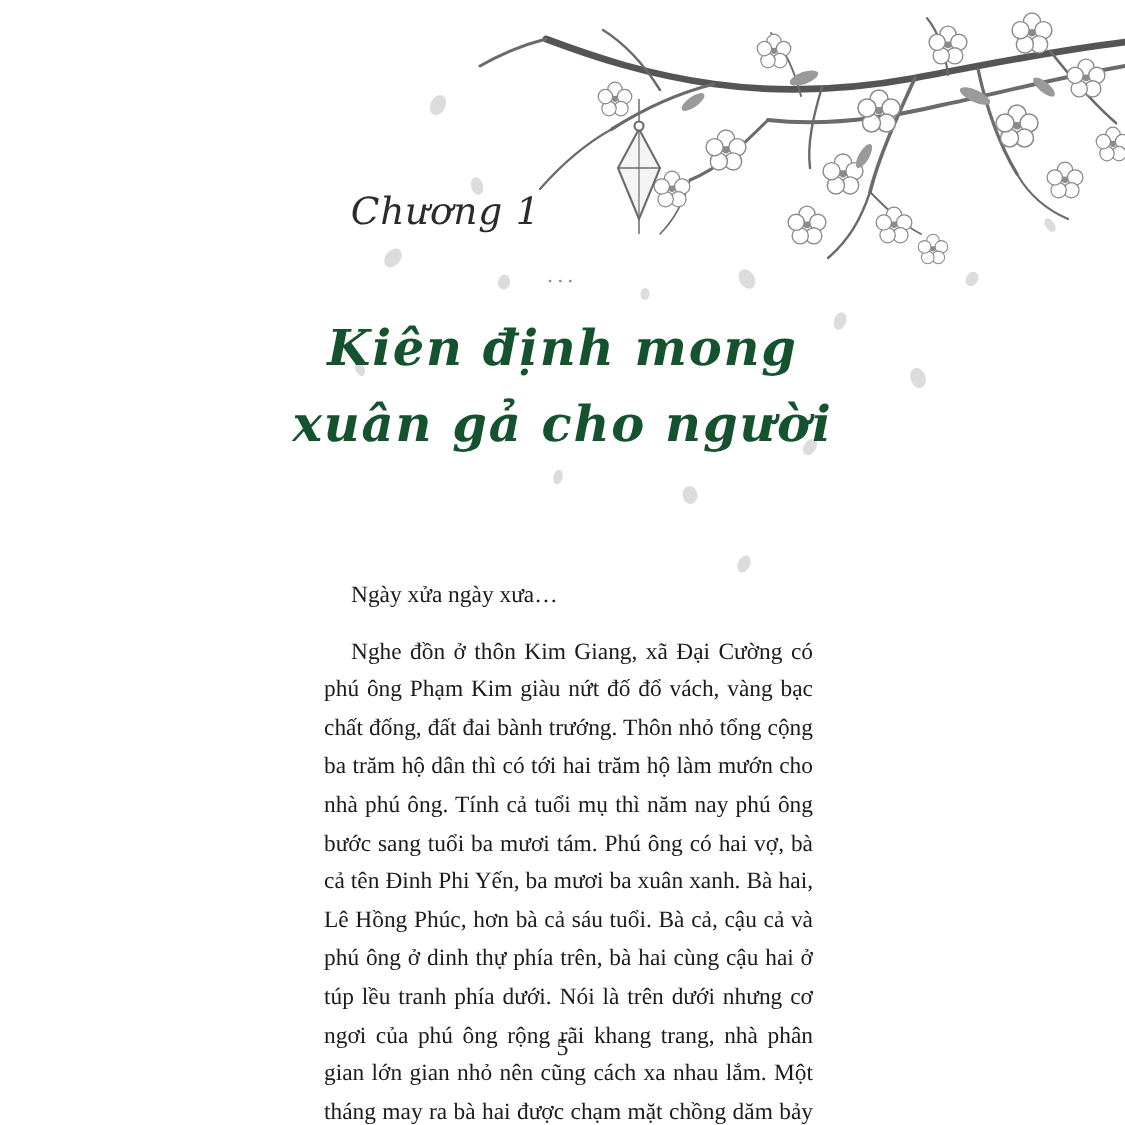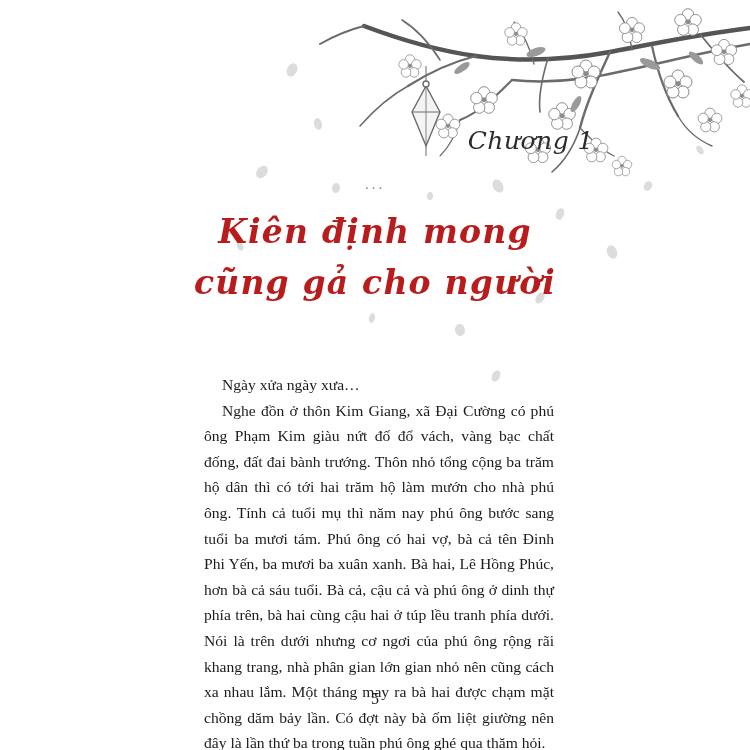--- a/index.html
+++ b/index.html
@@ -39,21 +39,21 @@
     height: 430px;
     pointer-events: none;
   }
 
   
   .chapter-label {
     position: absolute;
     top: 126px;
     left: 0;
     width: 594px;
-    text-align: right;
+    text-align: center;
     font-family: "DejaVu Serif", serif;
     font-style: italic;
     font-size: 25px;
     color: #2b2b2b;
     letter-spacing: 0.5px;
   }
   .chapter-dots {
     position: absolute;
     top: 176px;
     left: 0;
@@ -67,41 +67,41 @@
     position: absolute;
     top: 206px;
     left: 0;
     width: 750px;
     text-align: center;
     font-family: "DejaVu Serif", serif;
     font-style: italic;
     font-weight: bold;
     font-size: 33px;
     line-height: 51px;
-    color: #b91c1c;
+    color: #14532d;
     letter-spacing: 1.2px;
   }
   .chapter-title .line2 {
     display: block;
   }
 
   
   .body-text {
     position: absolute;
     top: 372px;
     left: 204px;
     width: 350px;
     font-family: "Liberation Serif", serif;
     font-size: 15.6px;
     line-height: 25.6px;
     color: #1b1b1b;
     text-align: justify;
   }
   .body-text p {
-    margin: 0;
+    margin: 12px;
     text-indent: 18px;
   }
   .page-number {
     position: absolute;
     top: 690px;
     left: 0;
     width: 750px;
     text-align: center;
     font-family: "Liberation Serif", serif;
     font-size: 16px;
@@ -296,21 +296,21 @@
       <path d="M146 86 L146 146" stroke-width="0.8"></path>
       <circle cx="146" cy="84" r="3" fill="#ffffff"></circle>
       <path d="M146 146 L146 156" stroke-width="1"></path>
     </g>
   </svg>
 
   <div class="chapter-label">Chương 1</div>
   <div class="chapter-dots">...</div>
   <div class="chapter-title">
     <span class="line1">Kiên định mong</span>
-    <span class="line2">cũng gả cho người</span>
+    <span class="line2">xuân gả cho người</span>
   </div>
 
   <div class="body-text">
     <p>Ngày xửa ngày xưa…</p>
     <p>Nghe đồn ở thôn Kim Giang, xã Đại Cường có phú ông Phạm Kim giàu nứt đố đổ vách, vàng bạc chất đống, đất đai bành trướng. Thôn nhỏ tổng cộng ba trăm hộ dân thì có tới hai trăm hộ làm mướn cho nhà phú ông. Tính cả tuổi mụ thì năm nay phú ông bước sang tuổi ba mươi tám. Phú ông có hai vợ, bà cả tên Đinh Phi Yến, ba mươi ba xuân xanh. Bà hai, Lê Hồng Phúc, hơn bà cả sáu tuổi. Bà cả, cậu cả và phú ông ở dinh thự phía trên, bà hai cùng cậu hai ở túp lều tranh phía dưới. Nói là trên dưới nhưng cơ ngơi của phú ông rộng rãi khang trang, nhà phân gian lớn gian nhỏ nên cũng cách xa nhau lắm. Một tháng may ra bà hai được chạm mặt chồng dăm bảy lần. Có đợt này bà ốm liệt giường nên đây là lần thứ ba trong tuần phú ông ghé qua thăm hỏi.</p>
   </div>
 
   <div class="page-number">5</div>
 
 </div>

